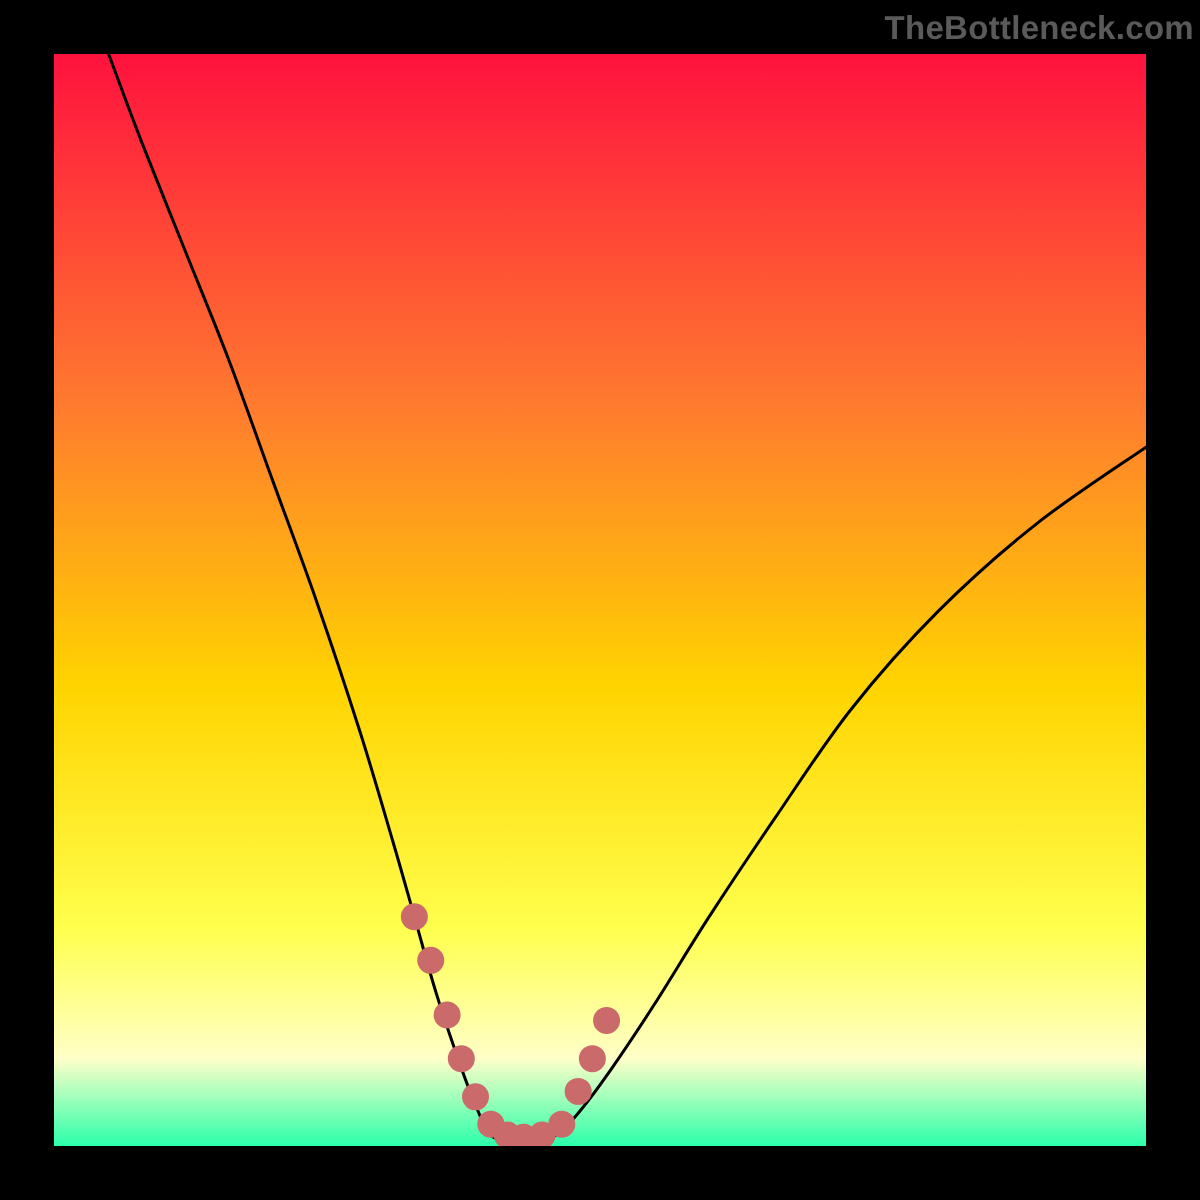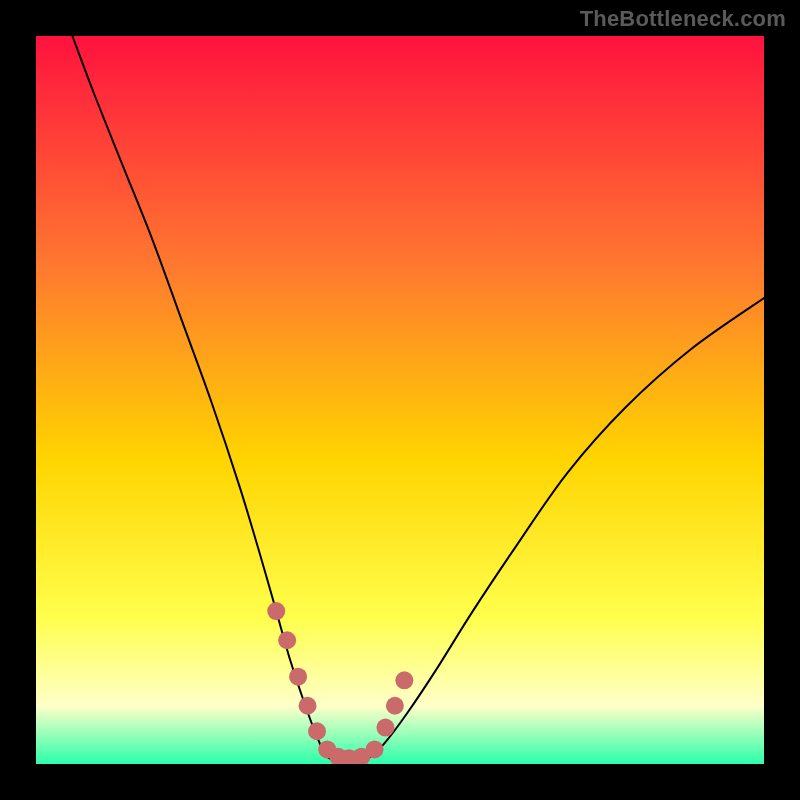--- a/index.html
+++ b/index.html
@@ -13,21 +13,21 @@
   }
   .frame {
     position: relative;
     width: 800px;
     height: 800px;
     background: #000;
   }
   .watermark {
     position: absolute;
     top: 6px;
-    right: 14px;
+    right: 4px;
     color: #5a5a5a;
     font-size: 22px;
     font-weight: 600;
     letter-spacing: 0.2px;
     user-select: none;
   }
   .plot-wrap {
     position: absolute;
     left: 36px;
     top: 36px;

